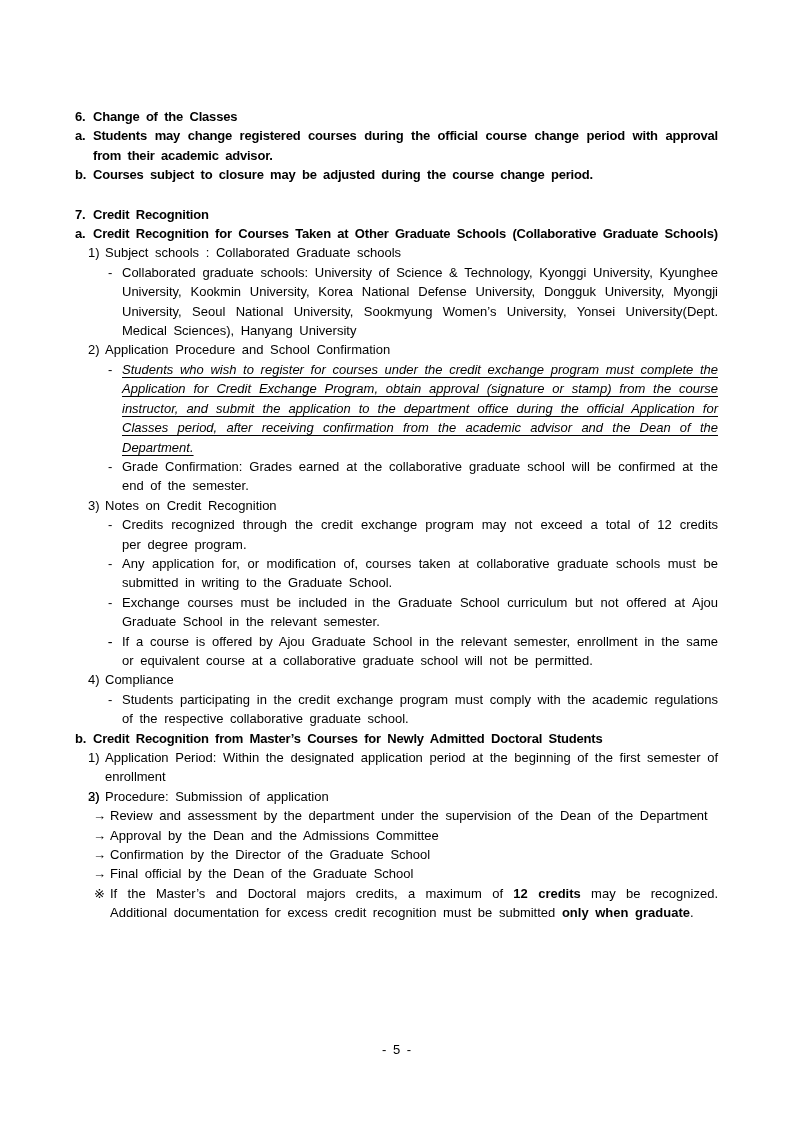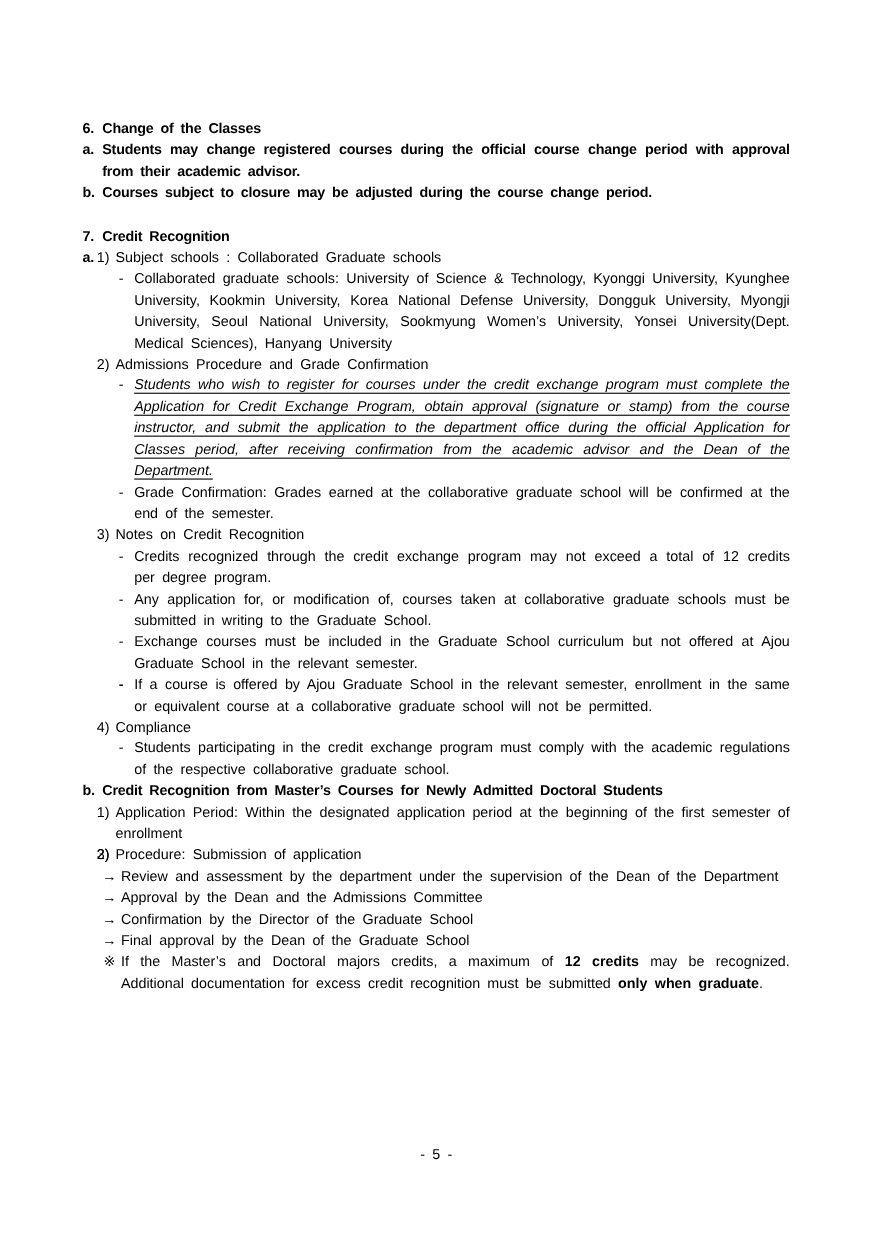--- a/index.html
+++ b/index.html
@@ -58,38 +58,38 @@
 </style>
 </head>
 <body>
 
 <div class="page">
   <div class="doc">
       <div class="block l0 bold"><span class="marker">6.</span><span class="text"><span>Change of the Classes</span></span></div>
       <div class="block l0 bold"><span class="marker">a.</span><span class="text"><span>Students may change registered courses during the official course change period with approval from their academic advisor.</span></span></div>
       <div class="block l0 bold"><span class="marker">b.</span><span class="text"><span>Courses subject to closure may be adjusted during the course change period.</span></span></div>
       <div class="block l0 bold gap"><span class="marker">7.</span><span class="text"><span>Credit Recognition</span></span></div>
-      <div class="block l0 bold"><span class="marker">a.</span></div>
+      <div class="block l0 bold"><span class="marker">a.</span><span class="text"><span>Credit Recognition for Courses Taken at Other Graduate Schools (Collaborative Graduate Schools)</span></span></div>
       <div class="block l1"><span class="marker">1)</span><span class="text"><span>Subject schools : Collaborated Graduate schools</span></span></div>
       <div class="block l2"><span class="marker">-</span><span class="text"><span>Collaborated graduate schools: University of Science &amp; Technology, Kyonggi University, Kyunghee University, Kookmin University, Korea National Defense University, Dongguk University, Myongji University, Seoul National University, Sookmyung Women’s University, Yonsei University(Dept. Medical Sciences), Hanyang University</span></span></div>
-      <div class="block l1"><span class="marker">2)</span><span class="text"><span>Admissions Procedure and Grade Confirmation</span></span></div>
+      <div class="block l1"><span class="marker">2)</span><span class="text"><span>Application Procedure and School Confirmation</span></span></div>
       <div class="block l2"><span class="marker">-</span><span class="text underline"><span>Students who wish to register for courses under the credit exchange program must complete the Application for Credit Exchange Program, obtain approval (signature or stamp) from the course instructor, and submit the application to the department office during the official Application for Classes period, after receiving confirmation from the academic advisor and the Dean of the Department.</span></span></div>
       <div class="block l2"><span class="marker">-</span><span class="text"><span>Grade Confirmation: Grades earned at the collaborative graduate school will be confirmed at the end of the semester.</span></span></div>
       <div class="block l1"><span class="marker">3)</span><span class="text"><span>Notes on Credit Recognition</span></span></div>
       <div class="block l2"><span class="marker">-</span><span class="text"><span>Credits recognized through the credit exchange program may not exceed a total of 12 credits per degree program.</span></span></div>
       <div class="block l2"><span class="marker">-</span><span class="text"><span>Any application for, or modification of, courses taken at collaborative graduate schools must be submitted in writing to the Graduate School.</span></span></div>
       <div class="block l2"><span class="marker">-</span><span class="text"><span>Exchange courses must be included in the Graduate School curriculum but not offered at Ajou Graduate School in the relevant semester.</span></span></div>
       <div class="block l2"><span class="marker">-</span></div>
       <div class="block l2"><span class="marker">-</span><span class="text"><span>If a course is offered by Ajou Graduate School in the relevant semester, enrollment in the same or equivalent course at a collaborative graduate school will not be permitted.</span></span></div>
       <div class="block l1"><span class="marker">4)</span><span class="text"><span>Compliance</span></span></div>
       <div class="block l2"><span class="marker">-</span><span class="text"><span>Students participating in the credit exchange program must comply with the academic regulations of the respective collaborative graduate school.</span></span></div>
       <div class="block l0 bold"><span class="marker">b.</span><span class="text"><span>Credit Recognition from Master’s Courses for Newly Admitted Doctoral Students</span></span></div>
       <div class="block l1"><span class="marker">1)</span><span class="text"><span>Application Period: Within the designated application period at the beginning of the first semester of enrollment</span></span></div>
       <div class="block l1"><span class="marker">2)</span></div>
       <div class="block l1"><span class="marker">3)</span><span class="text"><span>Procedure: Submission of application</span></span></div>
       <div class="block l2a"><span class="marker">→</span><span class="text"><span>Review and assessment by the department under the supervision of the Dean of the Department</span></span></div>
       <div class="block l2a"><span class="marker">→</span><span class="text"><span>Approval by the Dean and the Admissions Committee</span></span></div>
       <div class="block l2a"><span class="marker">→</span><span class="text"><span>Confirmation by the Director of the Graduate School</span></span></div>
-      <div class="block l2a"><span class="marker">→</span><span class="text"><span>Final approval by the Dean of the Graduate School</span></span></div>
+      <div class="block l2a"><span class="marker">→</span><span class="text"><span>Final official by the Dean of the Graduate School</span></span></div>
       <div class="block l2n"><span class="marker">※</span><span class="text"><span>If the Master’s and Doctoral majors credits, a maximum of </span><span class="run-bold">12 credits</span><span> may be recognized. Additional documentation for excess credit recognition must be submitted </span><span class="run-bold">only when graduate</span><span>.</span></span></div>
     </div>
   <div class="footer">- 5 -</div>
 </div>
 
 </body></html>

